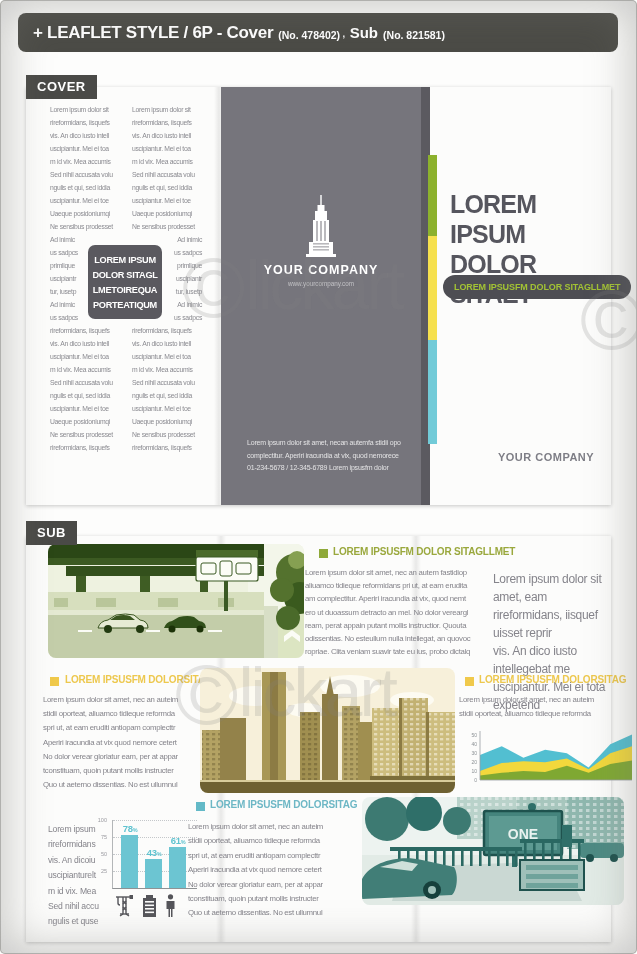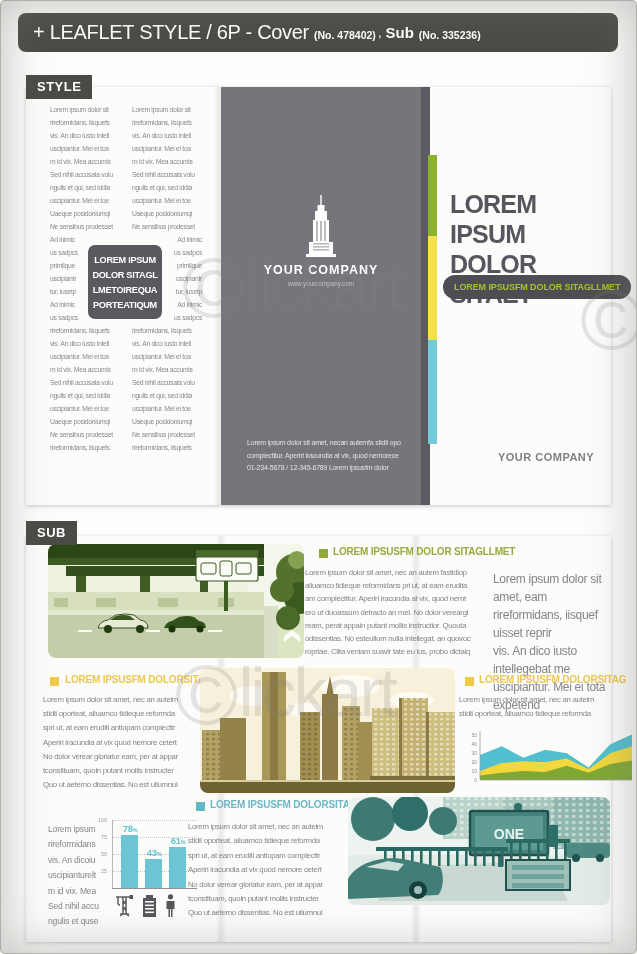--- a/index.html
+++ b/index.html
@@ -4,21 +4,21 @@
 <style>
   html,body{margin:0;padding:0;background:#fff;}
   .canvas{position:relative;width:637px;height:954px;background:#fdfdfc;overflow:hidden;
           font-family:"Liberation Sans",sans-serif;}
   .vignette{position:absolute;inset:0;pointer-events:none;z-index:60;border-radius:5px;
             box-shadow:inset 0 0 42px 8px rgba(120,120,116,.38), inset 0 0 0 1px #c2c2c0;}
   
   .top-bar{position:absolute;left:18px;top:13px;width:600px;height:39px;border-radius:8px;
            background:#4b4b46;color:#fff;display:flex;align-items:center;padding-left:15px;
            box-sizing:border-box;z-index:10;}
-  .h-main{font-size:20px;font-weight:normal;letter-spacing:-.3px;}
+  .h-main{font-size:17px;font-weight:bold;letter-spacing:-.3px;}
   .h-no{font-size:10.5px;font-weight:bold;margin-left:5px;margin-top:4px;}
   .h-comma{font-size:13px;margin:0 4px 0 2px;}
   .h-sub{font-size:15px;font-weight:bold;}
   
   .tab{position:absolute;background:#4a4a47;color:#fff;font-weight:bold;font-size:13px;
        padding:4px 11px 5px;z-index:6;letter-spacing:.5px;}
   .page{position:absolute;left:26px;width:585px;background:#fcfcfb;
         box-shadow:0 1px 4px rgba(0,0,0,.22);z-index:2;}
   #cover-page{top:87px;height:418px;}
   #sub-page{top:536px;height:406px;}
@@ -77,24 +77,24 @@
 </head>
 <body>
 
 <div class="canvas">
 
   <div class="top-bar">
     <span class="h-main">+ LEAFLET STYLE / 6P - Cover</span>
     <span class="h-no">(No. 478402)</span>
     <span class="h-comma">,</span>
     <span class="h-sub">Sub</span>
-    <span class="h-no">(No. 335236)</span>
-  </div>
-
-  <div class="tab" style="left:26px;top:75px;">STYLE</div>
+    <span class="h-no">(No. 821581)</span>
+  </div>
+
+  <div class="tab" style="left:26px;top:75px;">COVER</div>
 
   <div class="page" id="cover-page">
 
     <div class="cv-col prelines" style="left:24px;top:16px;">Lorem ipsum dolor sit
 rireformidans, iisquefs
 vis. An dico iusto intell
 uscipiantur. Mei ei toa
 m id vix. Mea accumis
 Sed nihil accusata volu
 ngulis et qui, sed iddia
@@ -388,21 +388,21 @@
     <div class="sec-bullet" style="left:170px;top:266px;background:#63b9c7;"></div>
     <div class="sec-head" style="left:184px;top:263px;color:#6db7c5;">LOREM IPSUSFM DOLORSITAG</div>
     <div class="body-txt prelines" style="left:162px;top:284px;line-height:14.4px;">Lorem ipsum dolor sit amet, nec an auteim
 stidii oporteat, aliuamco tidieque reformda
 spri ut, at eam eruditi antiopam complecttr
 Aperiri iracundia at vix quod nemore cetert
 No dolor verear gloriatur eam, per at appar
 tconstituam, quoin putant mollis instructer
 Quo ut aeterno dissentias. No est ullumnul</div>
 
-    <div class="photo" style="left:322px;top:261px;width:262px;height:108px;">
+    <div class="photo" style="left:336px;top:261px;width:262px;height:108px;">
       <svg width="262" height="108" viewBox="0 0 262 108">
         <defs>
           <pattern id="winT" width="7" height="6" patternUnits="userSpaceOnUse">
             <rect width="3.5" height="3" fill="rgba(255,255,255,0.45)"></rect>
           </pattern>
           <pattern id="bal" width="9" height="20" patternUnits="userSpaceOnUse">
             <rect width="2.6" height="20" fill="#2a6862"></rect>
           </pattern>
         </defs>
         <rect width="262" height="108" fill="#edf3f0"></rect>

